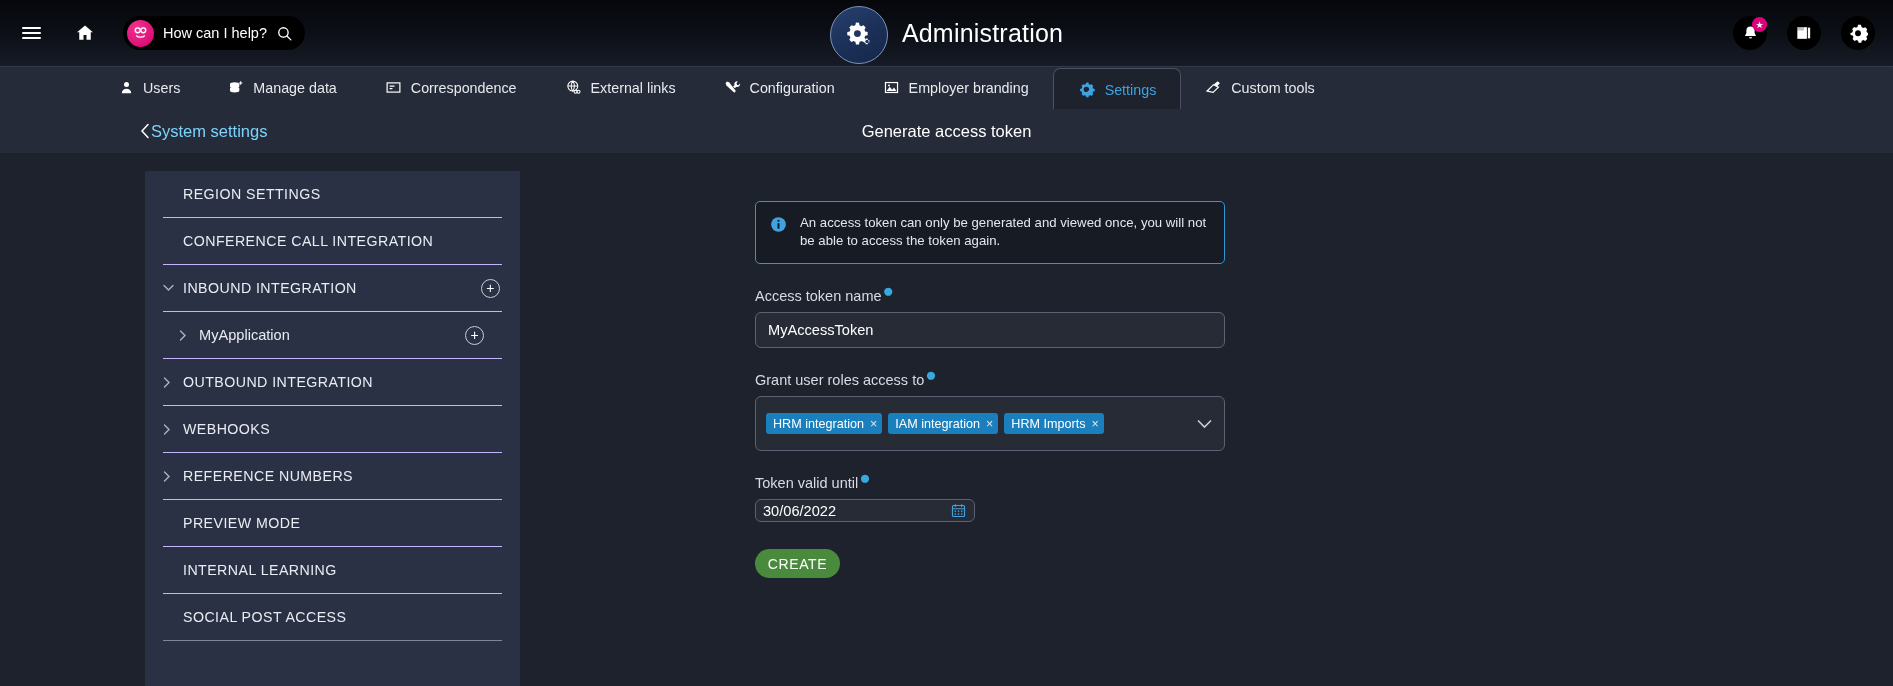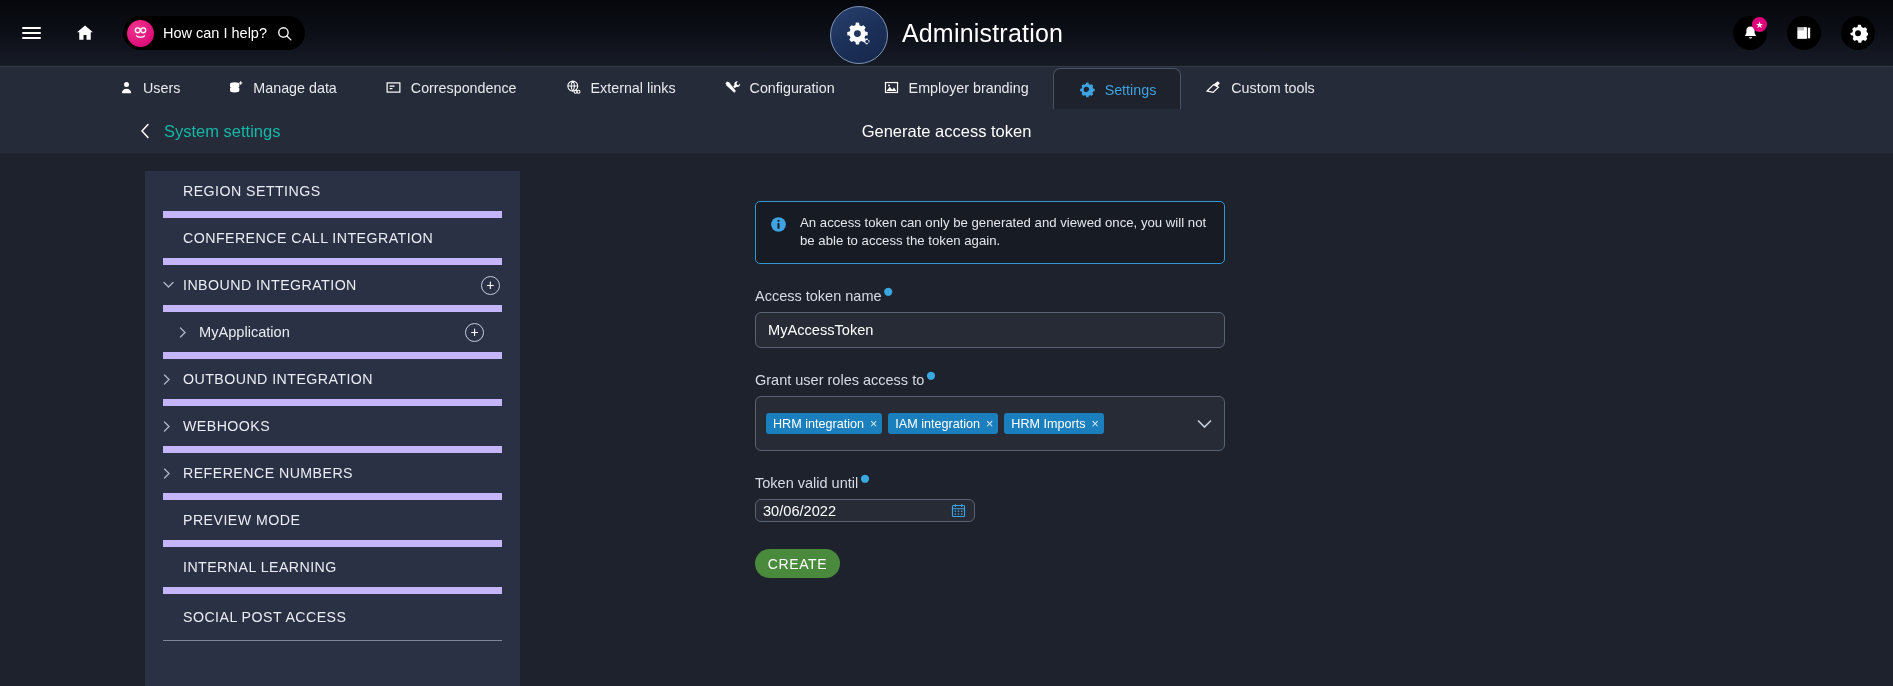--- a/index.html
+++ b/index.html
@@ -84,38 +84,38 @@
     border-radius: 7px 7px 0 0; height: 42px; position: relative; top: 1px;
   }
   .tab .ico { display: flex; align-items: center; }
 
   
   .crumbbar {
     height: 44px; background: #252b38; position: relative;
     display: flex; align-items: center;
   }
   .crumb-back {
-    display: flex; align-items: center; gap: 14px;
-    color: #14b8a6; font-size: 16.5px; margin-left: 140px;
+    display: flex; align-items: center; gap: 1px;
+    color: #7dd3fc; font-size: 16.5px; margin-left: 140px;
   }
   .crumb-center {
     position: absolute; left: 0; right: 0; text-align: center;
     color: #fff; font-size: 16.5px;
   }
 
   
   .page { display: flex; padding: 18px 0 0 0; height: 599px; }
 
   .sidebar {
     width: 375px; margin-left: 145px; background: #2b3145;
     flex: 0 0 auto; height: 560px; padding: 0 0 0 0;
   }
   .side-row {
     height: 47px; display: flex; align-items: center;
-    margin: 0 18px; border-bottom: 7px solid #c4b5fd;
+    margin: 0 18px; border-bottom: 1px solid #c4b5fd;
     color: #e9ecf2; font-size: 14.2px; letter-spacing: .45px;
     position: relative;
   }
   .side-row:last-child { border-bottom: 1px solid #7e869a; }
   .side-row .chev { width: 16px; display: flex; align-items: center; margin-right: 4px; }
   .side-row .lbl { padding-left: 0; }
   .side-row.noicon .lbl { padding-left: 20px; }
   .side-row.sub { font-size: 14.6px; letter-spacing: 0; }
   .side-row.sub .chev { margin-left: 16px; }
   .plus {

